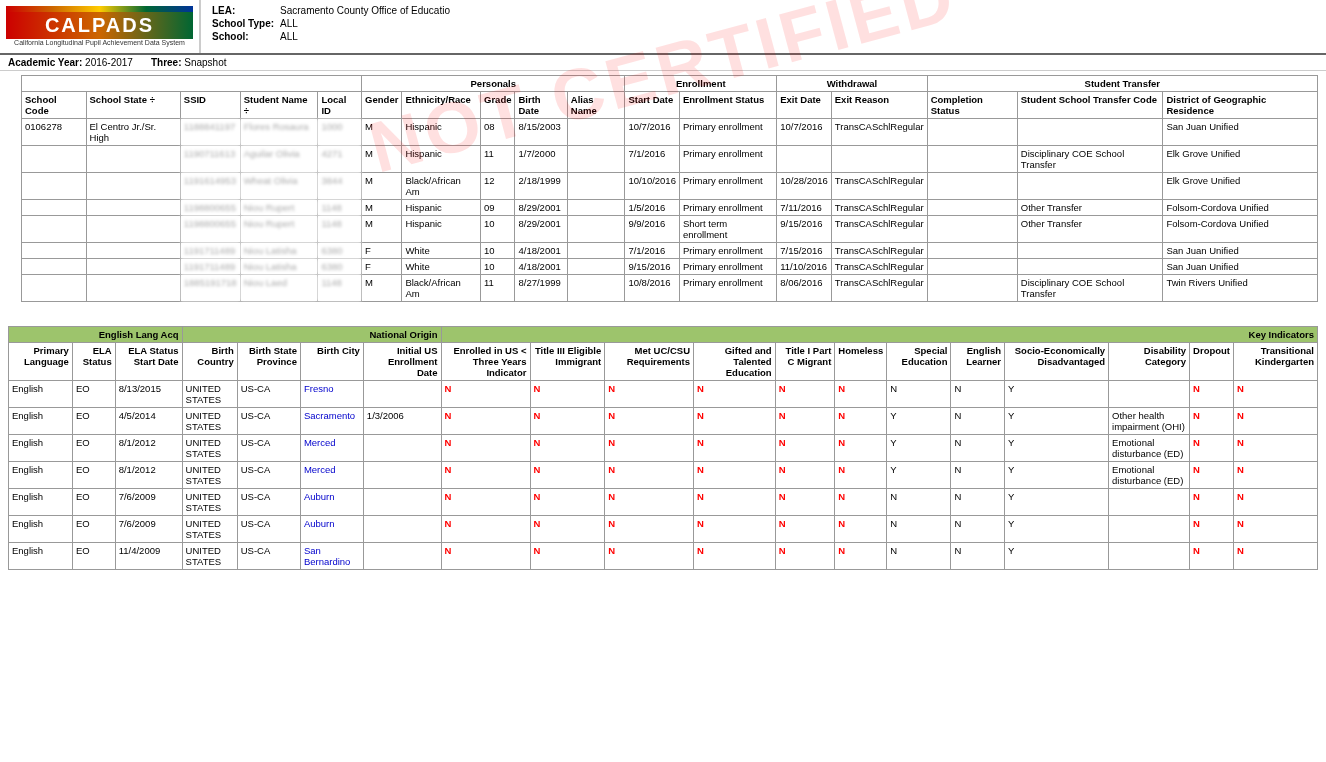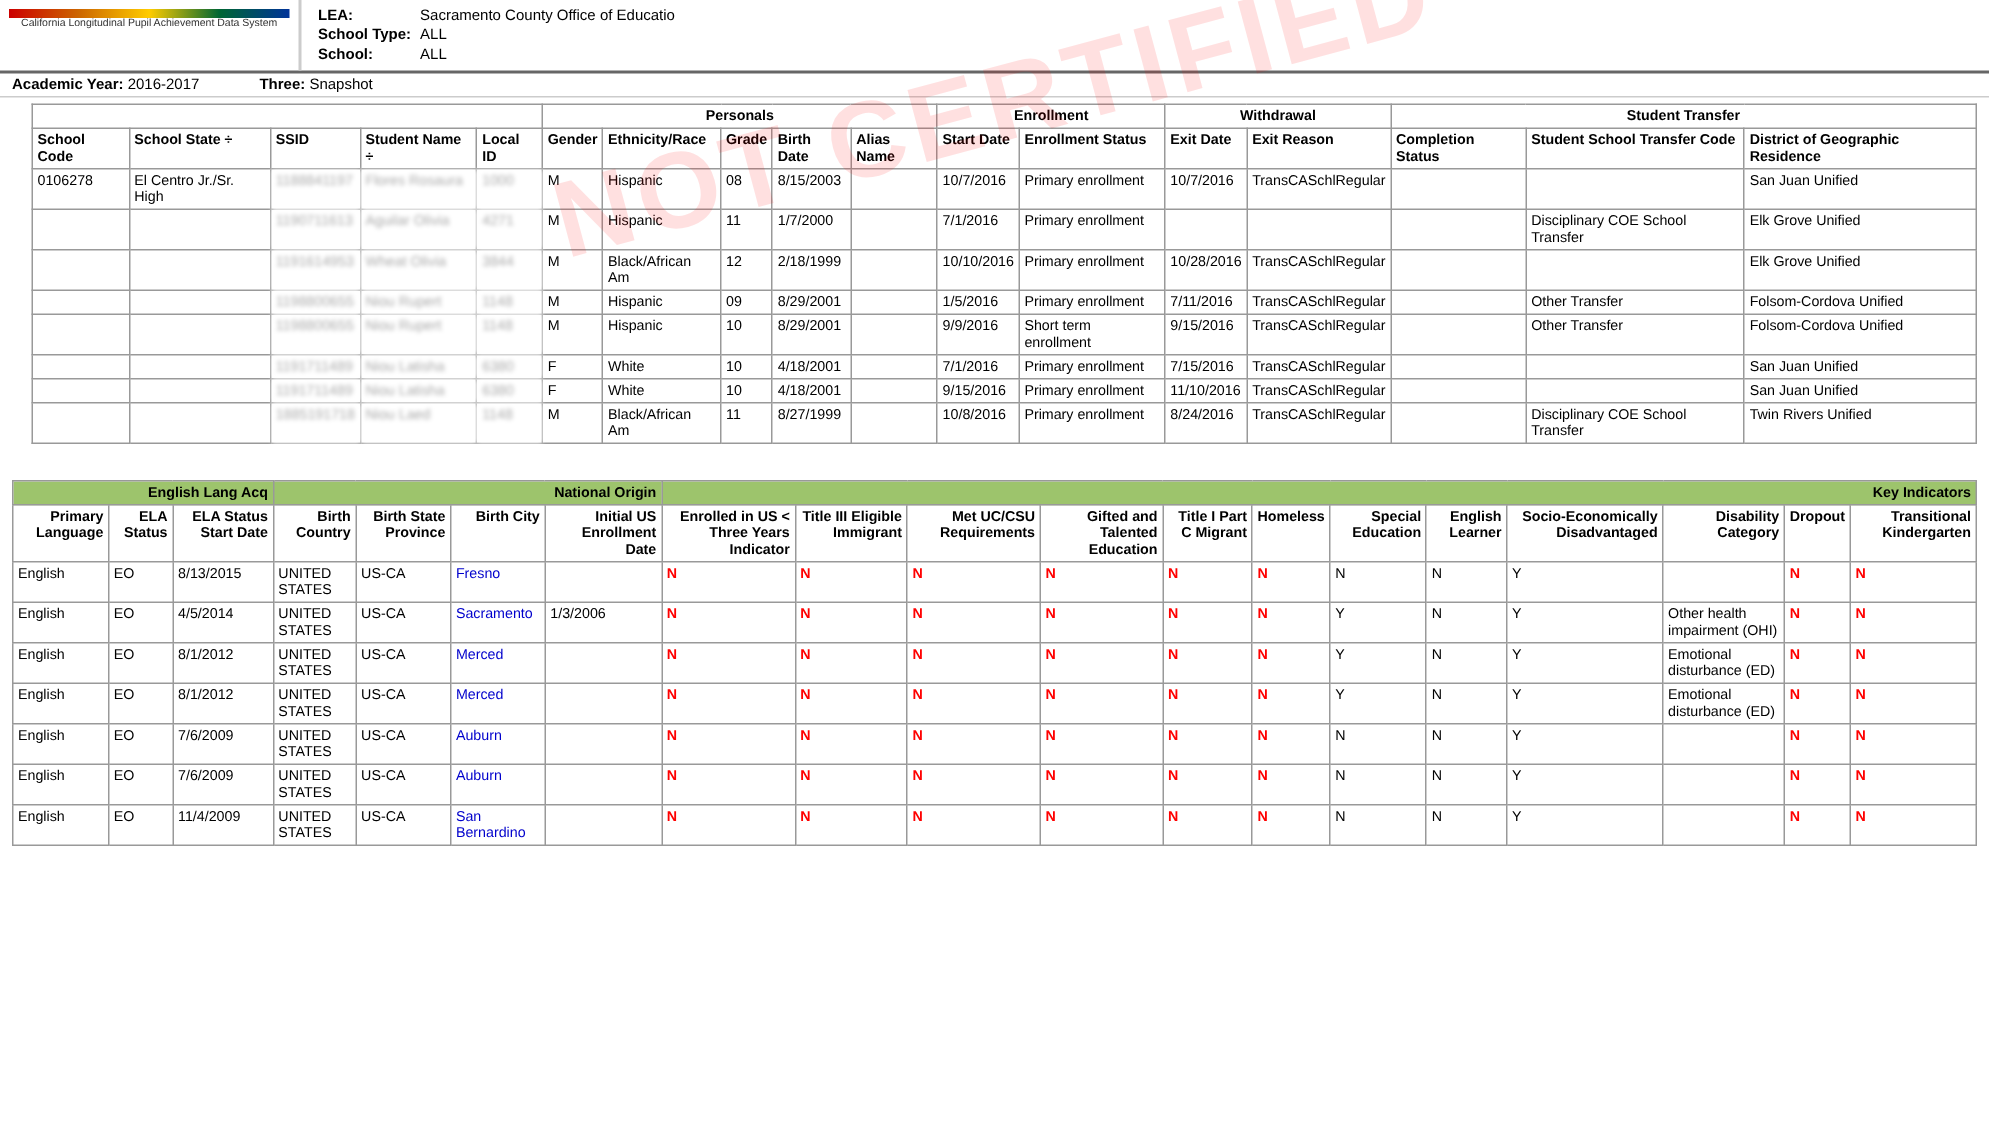--- a/index.html
+++ b/index.html
@@ -78,32 +78,33 @@
       width: 100%;
     }
 
     .header-row { display: flex; border-bottom: 2px solid #666; }
     .header-logo { border-right: 1px solid #ccc; padding: 4px; width: 200px; flex-shrink: 0; }
     .header-title { flex: 1; display: flex; align-items: center; justify-content: center; font-size: 15px; font-weight: bold; }
     .header-meta { border-left: 1px solid #ccc; padding: 4px 8px; font-size: 10px; min-width: 280px; }
     .header-meta table { border-collapse: collapse; }
     .header-meta td { padding: 1px 3px; vertical-align: top; }
 
-    .info-row { display: flex; font-size: 10px; padding: 2px 8px; border-bottom: 1px solid #ccc; gap: 40px; }
+    .info-row { display: flex; font-size: 10px; padding: 2px 8px; border-bottom: 1px solid #ccc; gap: 18px; }
   </style>
 </head>
 <body>
 
 <div class="page-container">
   <div class="watermark">NOT CERTIFIED</div>
 
   <div class="header-row">
     <div class="header-logo">
       <div class="calpads-logo">
         <div class="calpads-logo-bar"></div>
+        <div class="calpads-logo-top">CALPADS</div>
         <div class="calpads-logo-sub">California Longitudinal Pupil Achievement Data System</div>
       </div>
     </div>
     <div class="header-meta">
       <table>
         <tbody>
             <tr>
           <td class="lea-label">LEA:</td>
           <td>Sacramento County Office of Educatio</td>
         </tr>
@@ -301,21 +302,21 @@
             <td style="color: rgb(170, 170, 170); filter: blur(1.5px);">1885191718</td>
             <td style="color: rgb(170, 170, 170); filter: blur(1.5px);">Niou Laed</td>
             <td style="color: rgb(170, 170, 170); filter: blur(1.5px);">1148</td>
             <td>M</td>
             <td>Black/African Am</td>
             <td>11</td>
             <td>8/27/1999</td>
             <td></td>
             <td>10/8/2016</td>
             <td>Primary enrollment</td>
-            <td>8/24/2016</td>
+            <td>8/06/2016</td>
             <td>TransCASchlRegular</td>
             <td></td>
             <td>Disciplinary COE School Transfer</td>
             <td>Twin Rivers Unified</td>
           </tr>
         </tbody>
     </table>
   </div>
 
   <div class="section2">

